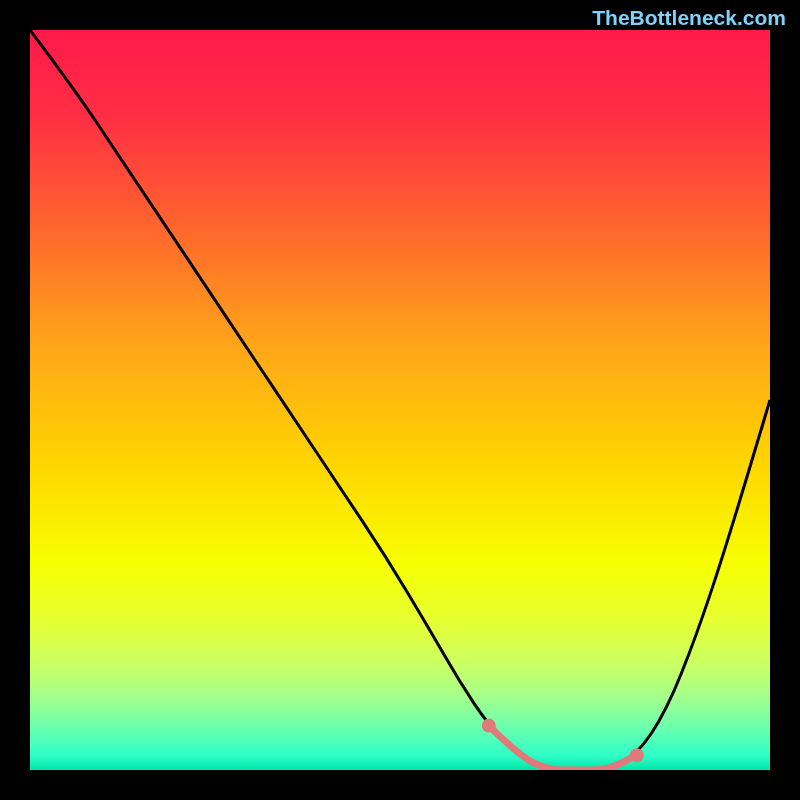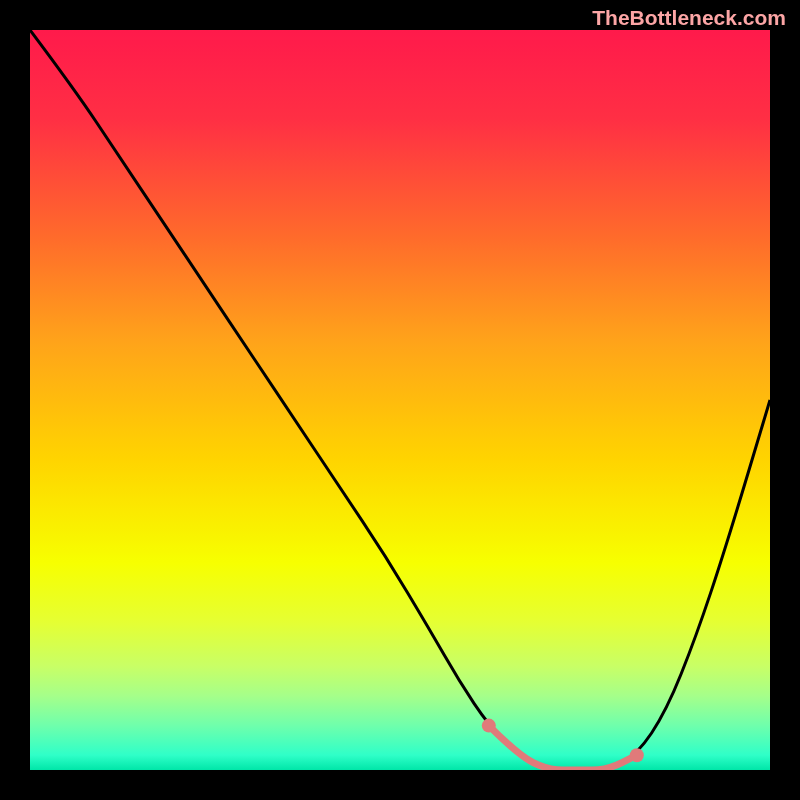--- a/index.html
+++ b/index.html
@@ -8,21 +8,21 @@
     height: 800px;
     background: #000;
     font-family: Arial, sans-serif;
     position: relative;
     overflow: hidden;
   }
   .watermark {
     position: absolute;
     top: 6px;
     right: 14px;
-    color: #fca5a5;
+    color: #7dd3fc;
     font-size: 21px;
     font-weight: bold;
     z-index: 20;
   }
   .plot-area {
     position: absolute;
     left: 30px;
     top: 30px;
     width: 740px;
     height: 740px;

